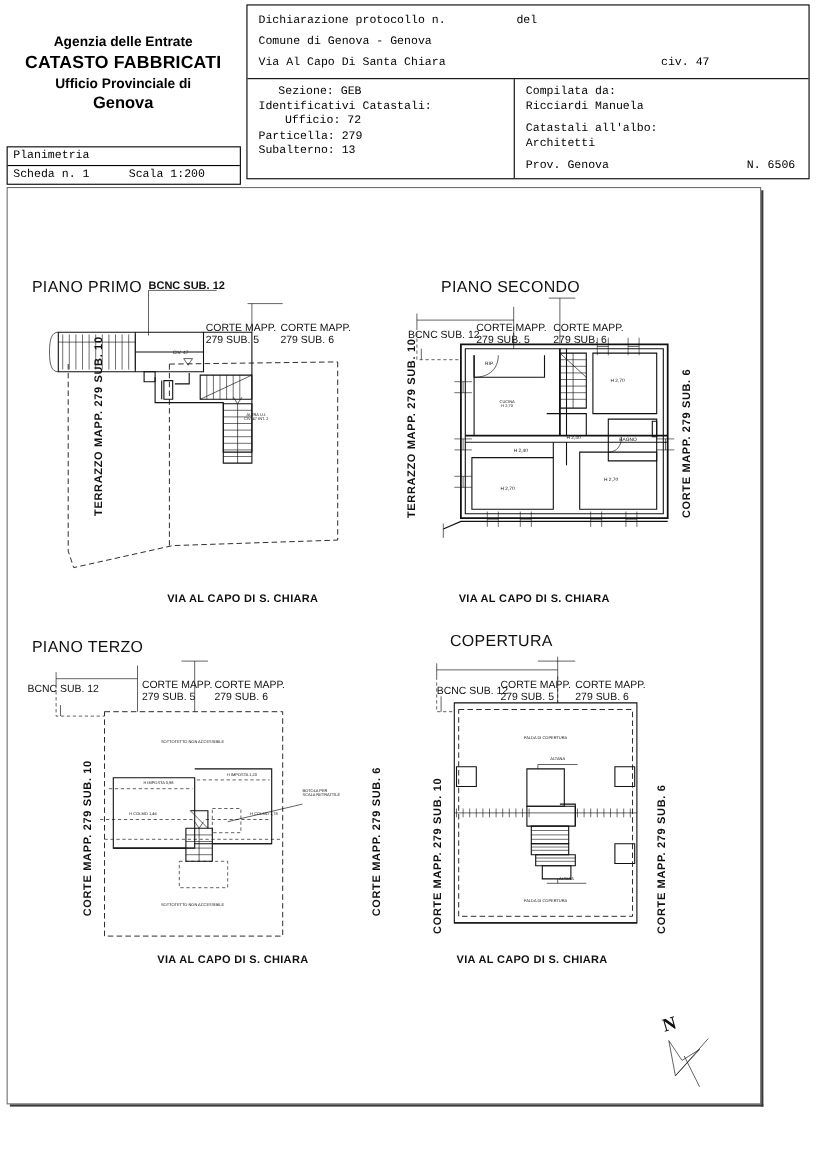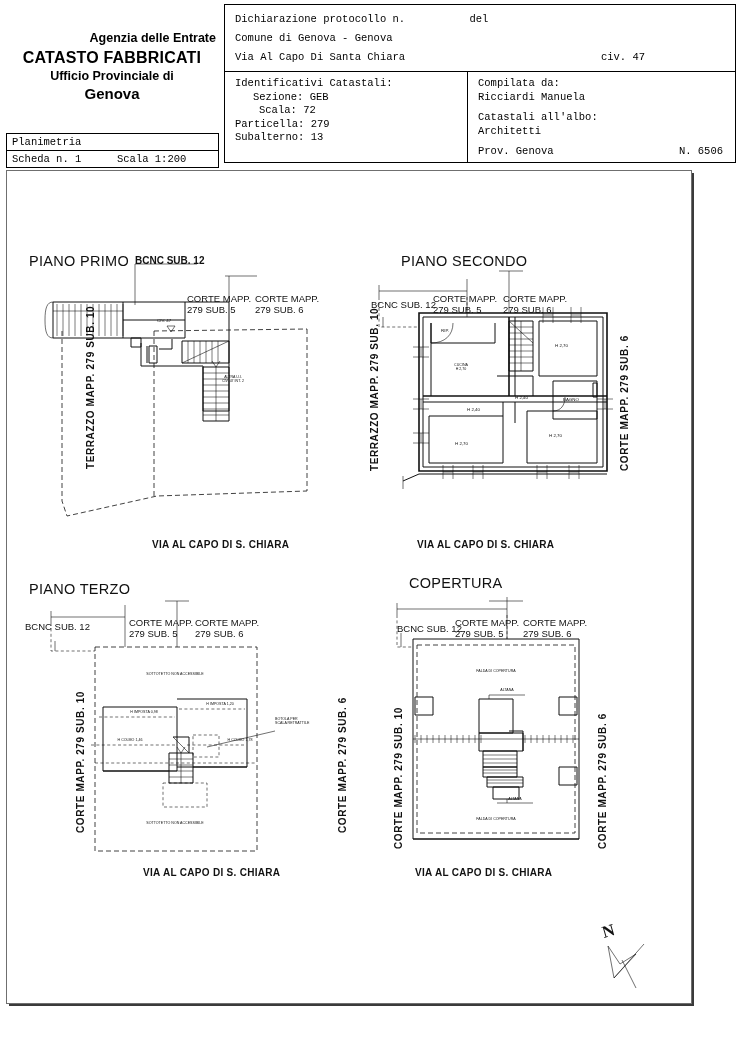--- a/index.html
+++ b/index.html
@@ -4,21 +4,21 @@
 <title>Planimetria Catastale</title>
 <style>
   html,body{margin:0;padding:0;background:#ffffff;}
   body{width:742px;height:1050px;position:relative;
        font-family:"Liberation Sans",sans-serif;color:#000;}
   .page{position:absolute;left:0;top:0;width:742px;height:1050px;background:#fff;}
 
   
   .agency{position:absolute;left:8px;top:30px;width:208px;text-align:center;
           font-weight:bold;line-height:1.32;}
-  .agency .l1{font-size:12.5px;text-align:right;}
+  .agency .l1{font-size:12.5px;}
   .agency .l2{font-size:16px;letter-spacing:.2px;}
   .agency .l3{font-size:12.5px;}
   .agency .l4{font-size:15px;}
 
   .mono{font-family:"Liberation Mono",monospace;}
 
   .plan-box{position:absolute;left:6px;top:133px;width:211px;border:1.5px solid #000;}
   .plan-box .r1{border-bottom:1.5px solid #000;padding:2px 5px;font-size:10.5px;}
   .plan-box .r2{padding:2px 5px;font-size:10.5px;display:flex;}
   .plan-box .r2 .a{width:105px;}
@@ -92,27 +92,27 @@
         <span style="margin-left:58px">del</span>
       </div>
       <div class="line">Comune di Genova - Genova</div>
       <div class="line">
         <span>Via Al Capo Di Santa Chiara</span>
         <span class="rt" style="right:90px">civ. 47</span>
       </div>
     </div>
     <div class="bot">
       <div class="lft">
-        <div class="line">Identificativi Catastali:</div>
         <div class="line ind">
           <span>Sezione:</span>
           <span>GEB</span>
         </div>
+        <div class="line">Identificativi Catastali:</div>
         <div class="line ind">
-          <span style="margin-left:6px">Scala:</span>
+          <span style="margin-left:6px">Ufficio:</span>
           <span>72</span>
         </div>
         <div class="line">
           <span>Particella:</span>
           <span>279</span>
         </div>
         <div class="line">
           <span>Subalterno:</span>
           <span>13</span>
         </div>

